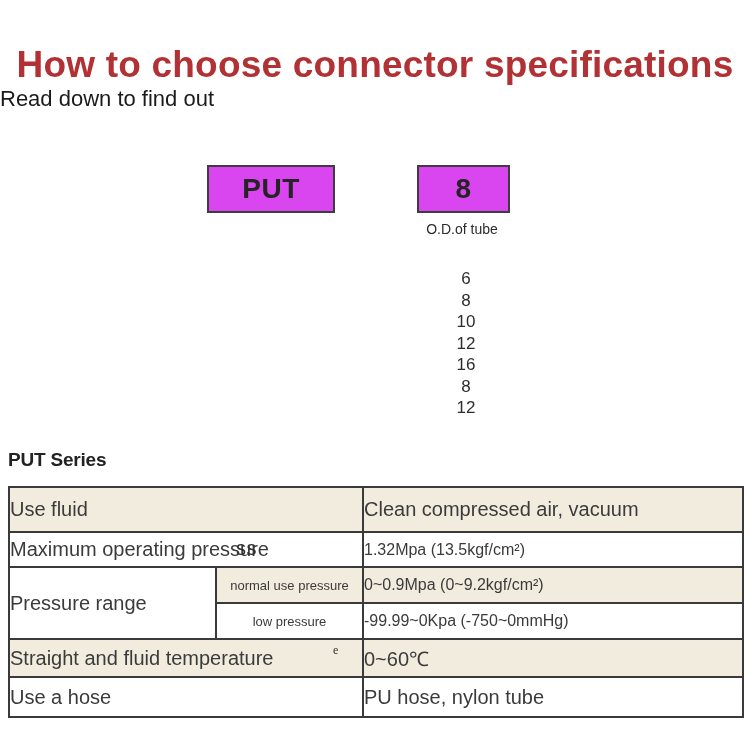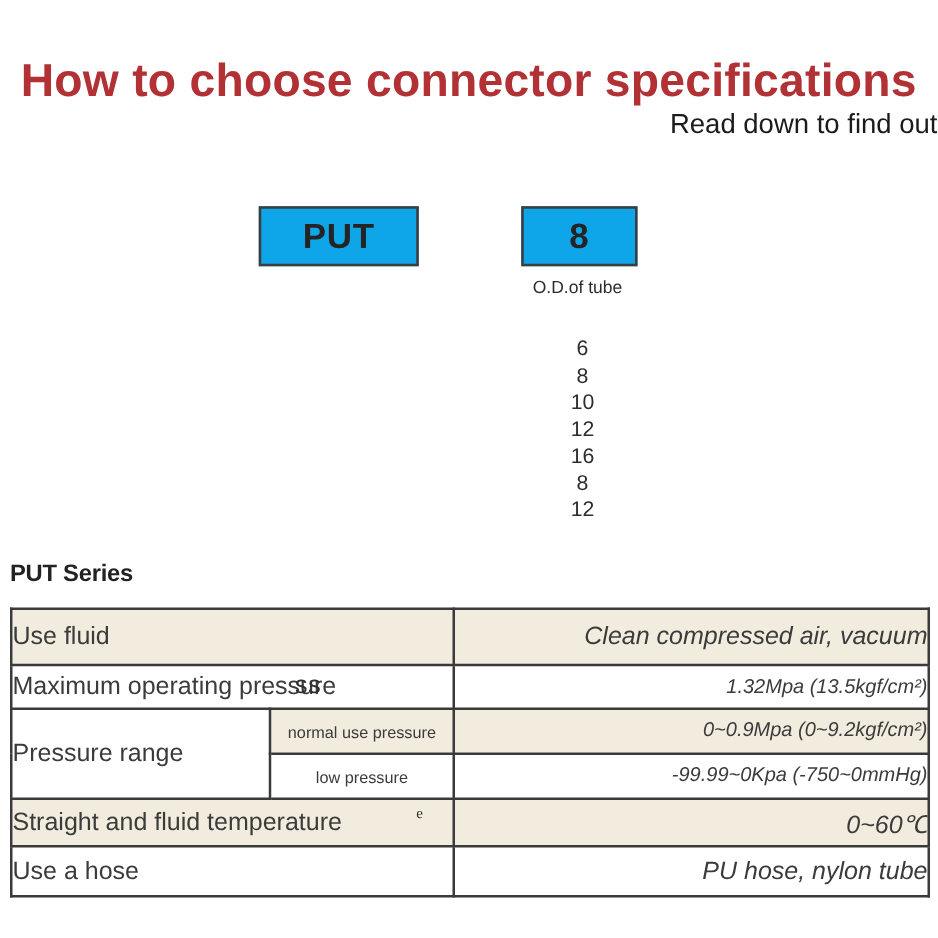--- a/index.html
+++ b/index.html
@@ -6,25 +6,25 @@
   .canvas {
     position:relative; width:750px; height:750px; background:#ffffff;
     font-family:"Liberation Sans", sans-serif; overflow:hidden;
   }
   .title {
     position:absolute; top:44px; left:0; width:750px; text-align:center;
     font-size:37px; font-weight:bold; color:var(--accent-red,#b23134);
     letter-spacing:0.2px;
   }
   .subtitle {
-    position:absolute; top:86px; left:0; width:750px; text-align:right;
+    position:absolute; top:86px; left:0; width:750px; text-align:left;
     font-size:22px; color:#1b1b1b;
   }
   .code-box {
-    position:absolute; border:2px solid #3d3d3d; background:#0ea5e9;
+    position:absolute; border:2px solid #3d3d3d; background:#d946ef;
     display:flex; align-items:center; justify-content:center;
     font-weight:bold; font-size:28px; color:#242424; letter-spacing:0.5px;
   }
   .put-box { left:207px; top:165px; width:124px; height:44px; }
   .size-box { left:417px; top:165px; width:89px; height:44px; }
   .caption {
     position:absolute; top:221px; font-size:14px; color:#2c2c2c; text-align:center;
   }
   .put-caption { left:197px; width:148px; }
   .size-caption { left:407px; width:110px; }
@@ -39,21 +39,21 @@
   .spec-table {
     position:absolute; left:8px; top:486px; width:734px;
     border-collapse:collapse; table-layout:fixed; color:#3b3b3b;
   }
   .spec-table td {
     border:2px solid var(--table-border,#3a3a3a); vertical-align:middle; padding:0;
     overflow:hidden; white-space:nowrap;
   }
   .lbl { font-size:20px; padding-left:20px; text-align:left; }
   .sublbl { font-size:13px; text-align:center; }
-  .val { text-align:right;font-style:italic; }
+  .val { text-align:left; }
   .val-lg { font-size:20px; }
   .val-md { font-size:16px; }
   .val-sm { font-size:20px; }
   .beige { background:var(--row-beige,#f2ecdf); }
   .r1 { height:45px; } .r2 { height:35px;padding-left:44px; } .r3 { height:36px; }
   .r4 { height:36px; } .r5 { height:38px; } .r6 { height:40px; }
   .artifact-ss {
     position:absolute; left:236px; top:537px; font-size:20px; color:#2f2f2f;
     letter-spacing:0.5px;
   }

